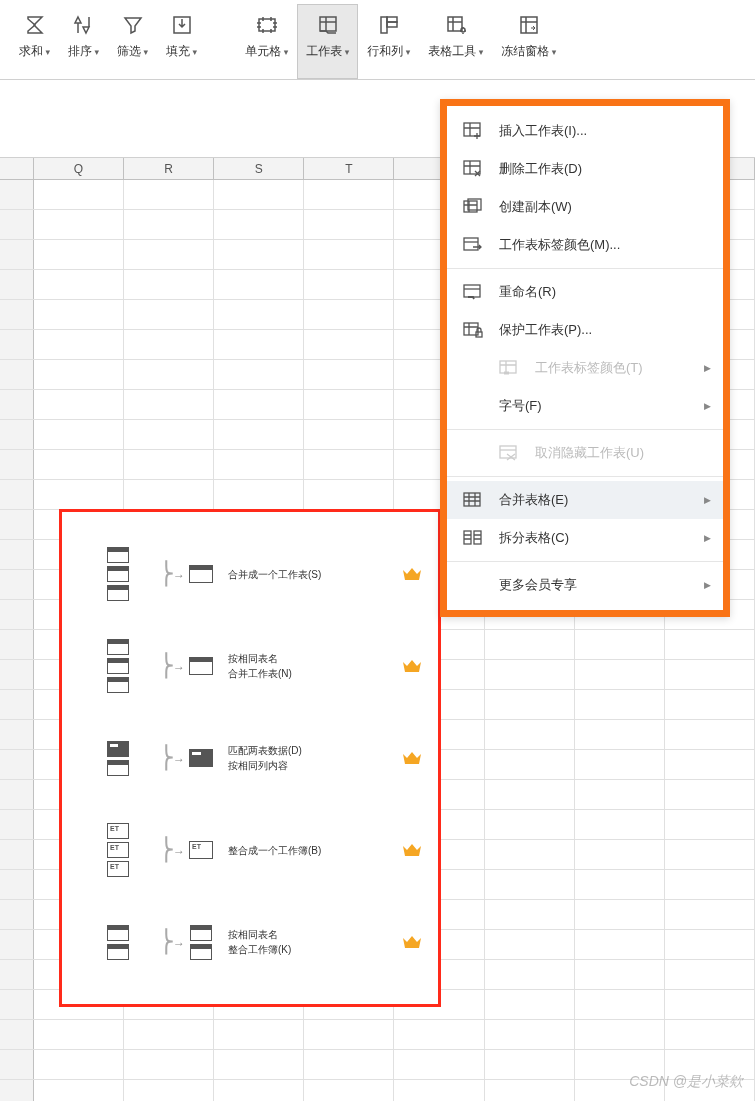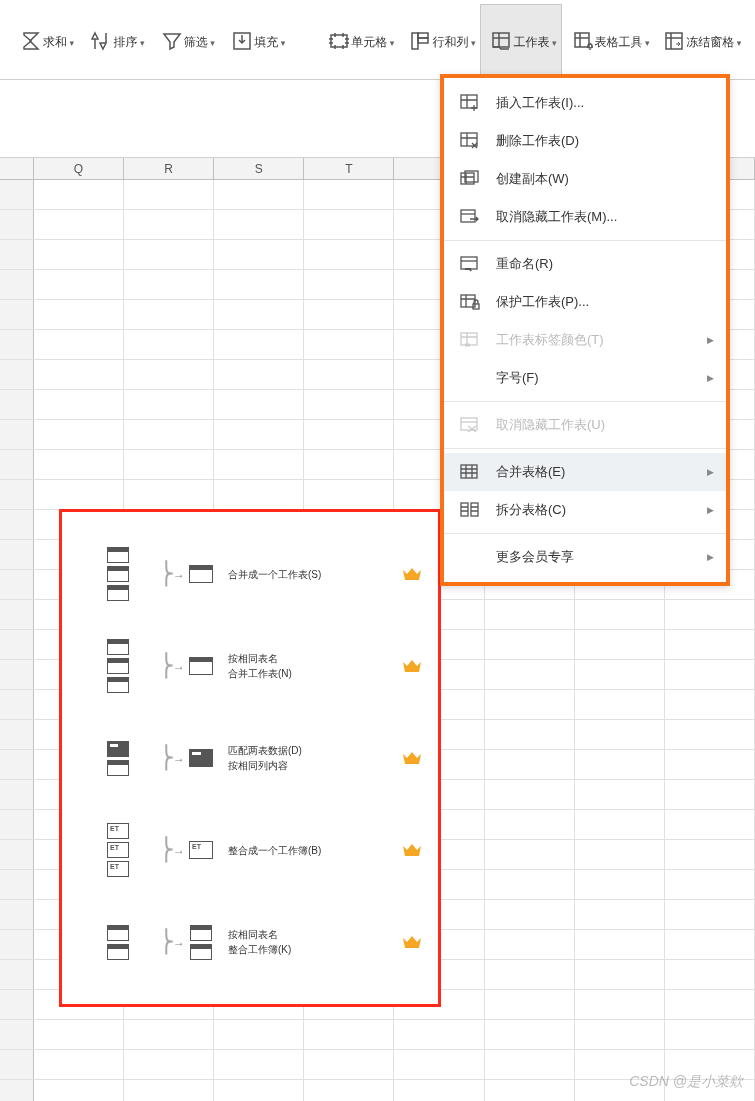--- a/index.html
+++ b/index.html
@@ -1,20 +1,20 @@
 <!DOCTYPE html>
 <html><head>
   <meta charset="utf-8">
   <style>
     * { margin: 0; padding: 0; box-sizing: border-box; }
     body { font-family: "Microsoft YaHei", Arial, sans-serif; font-size: 13px; color: #333; background: #fff; width: 755px; height: 1101px; position: relative; overflow: hidden; }
 
     
     .ribbon { display: flex; height: 80px; border-bottom: 1px solid #d0d0d0; padding: 4px 10px 0 10px; gap: 0; }
-    .ribbon-item { display: flex; align-items: center; justify-content: flex-start; padding: 6px 8px 4px 8px; cursor: pointer; border: 1px solid transparent; min-width: 48px; }
+    .ribbon-item { display: flex; flex-direction: column; align-items: center; justify-content: flex-start; padding: 6px 8px 4px 8px; cursor: pointer; border: 1px solid transparent; min-width: 48px; }
     .ribbon-item.active { background: #e8e8e8; border: 1px solid #c8c8c8; }
     .ribbon-icon { width: 28px; height: 28px; display: flex; align-items: center; justify-content: center; margin-bottom: 4px; color: #555; }
     .ribbon-label { font-size: 12px; color: #333; white-space: nowrap; }
     .ribbon-label::after { content: " ▾"; font-size: 9px; color: #666; }
     .ribbon-spacer { width: 30px; }
 
     
     .fx-area { height: 78px; border-bottom: 1px solid #d0d0d0; background: #fff; }
 
     
@@ -22,24 +22,24 @@
     .row-head-spacer { width: 36px; border-right: 1px solid #c0c0c0; background: #f3f3f3; }
     .col-head { width: 96px; text-align: center; border-right: 1px solid #c0c0c0; background: #f3f3f3; font-size: 12px; line-height: 22px; color: #555; }
 
     
     .grid { position: relative; }
     .grid-row { display: flex; height: 30px; border-bottom: 1px solid #e0e0e0; }
     .row-head { width: 36px; border-right: 1px solid #c0c0c0; background: #f3f3f3; }
     .cell { width: 96px; border-right: 1px solid #e0e0e0; }
 
     
-    .menu { position: absolute; left: 440px; top: 74px; width: 290px; background: #fff; border: 4px solid #f97316; box-shadow: 0 2px 8px rgba(0,0,0,.15); padding: 6px 0; z-index: 20; }
+    .menu { position: absolute; left: 440px; top: 99px; width: 290px; background: #fff; border: 7px solid #f97316; box-shadow: 0 2px 8px rgba(0,0,0,.15); padding: 6px 0; z-index: 20; }
     .menu-item { display: flex; align-items: center; padding: 0 14px; height: 38px; cursor: pointer; position: relative; }
     .menu-item.hover { background: #eef1f4; }
-    .menu-item.disabled { color: #bbb; cursor: default; }
+    .menu-item.disabled { color: #bbb; cursor: default; margin-left: 36px; }
     .menu-icon { width: 24px; height: 20px; margin-right: 14px; display: flex; align-items: center; justify-content: center; color: #555; }
     .menu-item.disabled .menu-icon { color: #ccc; }
     .menu-sep { height: 1px; background: #e5e5e5; margin: 4px 0; }
     .menu-arrow { position: absolute; right: 12px; font-size: 9px; color: #888; }
 
     
     .submenu { position: absolute; left: 59px; top: 509px; width: 382px; background: #fff; border: 3px solid #ff2a1a; padding: 16px 10px 16px 10px; z-index: 15; }
     .sub-item { display: flex; align-items: center; height: 92px; cursor: pointer; position: relative; padding: 0 6px; }
     .sub-diagram { width: 80px; display: flex; flex-direction: column; align-items: center; gap: 2px; }
     .sub-diagram .tri { display: flex; flex-direction: column; gap: 3px; }
@@ -102,38 +102,38 @@
   <div class="ribbon-spacer"></div>
   <div class="ribbon-item">
     <span class="ribbon-icon">
         <svg width="24" height="24" viewBox="0 0 24 24" fill="none" stroke="currentColor" stroke-width="1.5">
           <rect x="4" y="6" width="16" height="12"></rect>
           <path d="M2 10h4M2 14h4M18 10h4M18 14h4M8 4v4M16 4v4M8 16v4M16 16v4"></path>
         </svg>
       </span>
     <span class="ribbon-label">单元格</span>
   </div>
+  <div class="ribbon-item active">
+    <span class="ribbon-icon">
+        <svg width="24" height="24" viewBox="0 0 24 24" fill="none" stroke="currentColor" stroke-width="1.5">
+          <rect x="4" y="4" width="16" height="14"></rect>
+          <path d="M4 9h16M10 4v14M4 18h6l2 2h8"></path>
+        </svg>
+      </span>
+    <span class="ribbon-label">工作表</span>
+  </div>
   <div class="ribbon-item">
     <span class="ribbon-icon">
         <svg width="24" height="24" viewBox="0 0 24 24" fill="none" stroke="currentColor" stroke-width="1.5">
           <rect x="4" y="4" width="6" height="16"></rect>
           <rect x="10" y="4" width="10" height="5"></rect>
           <rect x="10" y="9" width="10" height="5"></rect>
         </svg>
       </span>
     <span class="ribbon-label">行和列</span>
-  </div>
-  <div class="ribbon-item active">
-    <span class="ribbon-icon">
-        <svg width="24" height="24" viewBox="0 0 24 24" fill="none" stroke="currentColor" stroke-width="1.5">
-          <rect x="4" y="4" width="16" height="14"></rect>
-          <path d="M4 9h16M10 4v14M4 18h6l2 2h8"></path>
-        </svg>
-      </span>
-    <span class="ribbon-label">工作表</span>
   </div>
   <div class="ribbon-item">
     <span class="ribbon-icon">
         <svg width="24" height="24" viewBox="0 0 24 24" fill="none" stroke="currentColor" stroke-width="1.5">
           <rect x="4" y="4" width="14" height="14"></rect>
           <path d="M4 9h14M9 4v14"></path>
           <circle cx="19" cy="17" r="2"></circle>
           <path d="M19 14v1m0 5v1m3-3h-1m-5 0h1"></path>
         </svg>
       </span>
@@ -541,21 +541,21 @@
     <span>创建副本(W)</span>
   </div>
   <div class="menu-item">
     <span class="menu-icon">
         <svg width="20" height="18" viewBox="0 0 20 18" fill="none" stroke="currentColor" stroke-width="1.3">
           <rect x="1" y="2" width="14" height="12"></rect>
           <path d="M1 6h14"></path>
           <path d="M10 11h8m-2-2l2 2-2 2"></path>
         </svg>
       </span>
-    <span>取消隐藏工作表(M)...</span>
+    <span>工作表标签颜色(M)...</span>
   </div>
   <div class="menu-sep"></div>
   <div class="menu-item">
     <span class="menu-icon">
         <svg width="20" height="18" viewBox="0 0 20 18" fill="none" stroke="currentColor" stroke-width="1.3">
           <rect x="1" y="2" width="16" height="12"></rect>
           <path d="M1 6h16"></path>
           <path d="M5 14h5l1 2" stroke-width="1.8"></path>
         </svg>
       </span>

